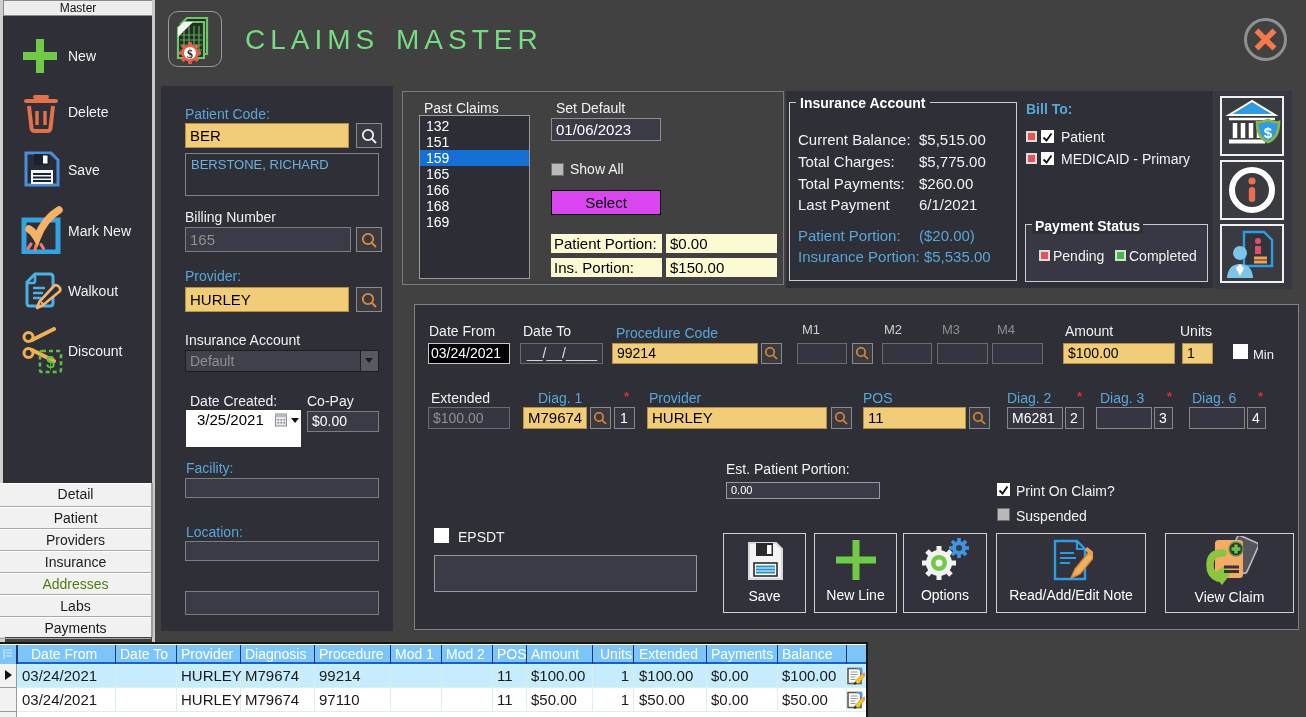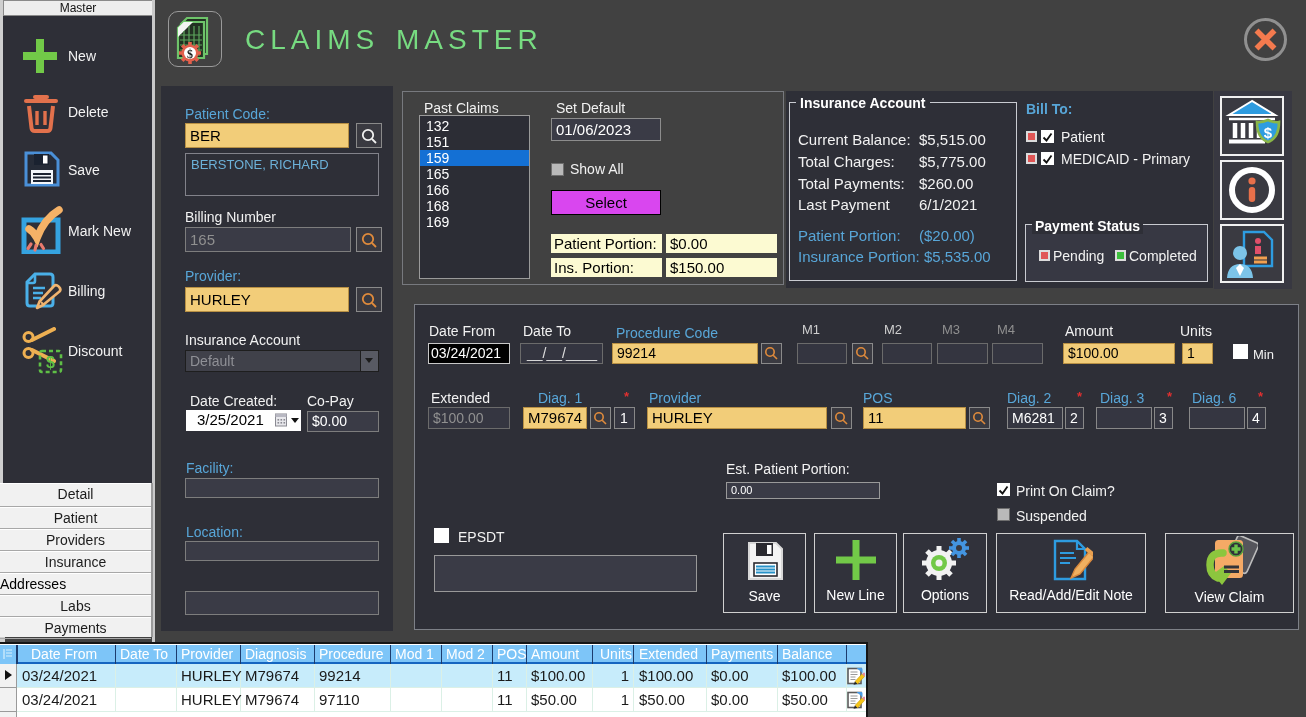--- a/index.html
+++ b/index.html
@@ -55,37 +55,37 @@
 </svg>
 <div class="lbl" style="left:68px;top:223px;font-size:14px;">Mark New</div>
 
 <svg class="abs" style="left:20px;top:271px;" width="46" height="44" viewBox="0 0 46 44">
  <path d="M15 3 h15 q3 0 3 3 v26 q0 3 -3 3 h-20 q-3 0 -3 -3 v-21 z" fill="none" stroke="#4ab0e8" stroke-width="3"></path>
  <path d="M15 3 v7 q0 2 -2 2 h-6" fill="none" stroke="#4ab0e8" stroke-width="2.6"></path>
  <path d="M13 17 h12 M13 22 h10 M13 27 h8" stroke="#4ab0e8" stroke-width="2.6"></path>
  <path d="M23 34 l-6 3 2.5 -6.5 L34 15 q2 -2 4.8 0.6 q2.8 2.8 0.7 4.9 z" fill="#2e2f37" stroke="#f0b470" stroke-width="2.6" stroke-linejoin="round"></path>
  <path d="M21 31 l3.5 3.5" stroke="#f0b470" stroke-width="2"></path>
 </svg>
-<div class="lbl" style="left:68px;top:283px;font-size:14px;">Billing</div>
+<div class="lbl" style="left:68px;top:283px;font-size:14px;">Walkout</div>
 
 <svg class="abs" style="left:20px;top:327px;" width="46" height="48" viewBox="0 0 46 48">
  <circle cx="8.5" cy="10" r="4.5" fill="none" stroke="#eeb052" stroke-width="3"></circle>
  <circle cx="8.5" cy="26" r="4.5" fill="none" stroke="#eeb052" stroke-width="3"></circle>
  <path d="M12 13 L34 2 M12 23 L34 34" stroke="#eeb052" stroke-width="4" stroke-linecap="round"></path>
  <rect x="20" y="24" width="21" height="21" fill="none" stroke="#5fbf46" stroke-width="2.6" stroke-dasharray="4 3" rx="2"></rect>
  <text x="30.5" y="41" font-family="Liberation Sans" font-size="16" font-weight="bold" fill="#5fbf46" text-anchor="middle">$</text>
 </svg>
 <div class="lbl" style="left:68px;top:343px;font-size:14px;">Discount</div>
 
 <div class="abs" style="left:0;top:483px;width:153px;height:154px;background:#f1f1f1;border-right:2px solid #9a9a9a;box-sizing:border-box;">
  <div style="height:22px;line-height:21px;text-align:center;color:#1c1c1c;font-size:14px;border-bottom:1px solid #a8a8a8;border-top:1px solid #fff;">Detail</div>
  <div style="height:22px;line-height:21px;text-align:center;color:#1c1c1c;font-size:14px;border-bottom:1px solid #a8a8a8;border-top:1px solid #fff;box-sizing:border-box;">Patient</div>
  <div style="height:22px;line-height:21px;text-align:center;color:#1c1c1c;font-size:14px;border-bottom:1px solid #a8a8a8;border-top:1px solid #fff;box-sizing:border-box;">Providers</div>
  <div style="height:22px;line-height:21px;text-align:center;color:#1c1c1c;font-size:14px;border-bottom:1px solid #a8a8a8;border-top:1px solid #fff;box-sizing:border-box;">Insurance</div>
- <div style="height:22px;line-height:21px;text-align:left;color:#000000;font-size:14px;border-bottom:1px solid #a8a8a8;border-top:1px solid #fff;box-sizing:border-box;">Addresses</div>
+ <div style="height:22px;line-height:21px;text-align:center;color:#4d7c0f;font-size:14px;border-bottom:1px solid #a8a8a8;border-top:1px solid #fff;box-sizing:border-box;">Addresses</div>
  <div style="height:22px;line-height:21px;text-align:center;color:#1c1c1c;font-size:14px;border-bottom:1px solid #a8a8a8;border-top:1px solid #fff;box-sizing:border-box;">Labs</div>
  <div style="height:22px;line-height:21px;text-align:center;color:#1c1c1c;font-size:14px;border-bottom:1px solid #a8a8a8;border-top:1px solid #fff;box-sizing:border-box;">Payments</div>
 </div>
 
 <div class="abs" style="left:168px;top:11px;width:52px;height:54px;border:1px solid #9a9a9a;border-radius:10px;"></div>
 <svg class="abs" style="left:173px;top:15px;" width="48" height="50" viewBox="0 0 48 50">
  <path d="M14 3 h20 v36 h-26 v-30 z" fill="#223022" stroke="#6ec46a" stroke-width="2.2"></path>
  <path d="M11 7 h20 v36 h-26 v-30 z" fill="#223022" stroke="#6ec46a" stroke-width="2.2"></path>
  <path d="M11 7 l-6 6 v0 h6 z" fill="#fff"></path>
  <path d="M11 7 h9 l-15 15 v-9 z" fill="#f2f6f2"></path>
@@ -132,21 +132,21 @@
     </svg>
   </div>
 <div class="lbl" style="left:185px;top:332px;">Insurance Account</div>
 <div class="abs" style="left:185px;top:350px;width:194px;height:22px;background:#40414a;border:1px solid #1e1e1e;box-sizing:border-box;color:#8f9096;font-size:14px;line-height:20px;padding-left:4px;">Default
   <span style="position:absolute;right:0;top:0;width:17px;height:20px;background:#585a63;border-left:1px solid #1e1e1e;">
       <span style="position:absolute;left:4px;top:7px;width:0;height:0;border-left:4px solid transparent;border-right:4px solid transparent;border-top:5px solid #1c1c1c;"></span>
     </span>
 </div>
 <div class="lbl" style="left:190px;top:393px;">Date Created:</div>
 <div class="lbl" style="left:307px;top:393px;">Co-Pay</div>
-<div class="abs" style="left:186px;top:410px;width:115px;height:21px;box-sizing:border-box;background:#fff;color:#000;font-size:15px;line-height:20px;padding-left:11px;">3/25/2021
+<div class="abs" style="left:186px;top:410px;width:115px;height:37px;box-sizing:border-box;background:#fff;color:#000;font-size:15px;line-height:20px;padding-left:11px;">3/25/2021
  <svg style="position:absolute;right:13px;top:3px;" width="13" height="14" viewBox="0 0 13 14">
       <rect x="0.5" y="1" width="11" height="12" fill="#e8e8ec" stroke="#8a8a92" stroke-width="1"></rect>
       <rect x="0.5" y="1" width="11" height="3" fill="#b8b8c2"></rect>
       <g fill="#8a8a92">
         <rect x="2.5" y="6" width="1.6" height="1.6"></rect>
         <rect x="5.5" y="6" width="1.6" height="1.6"></rect>
         <rect x="8.5" y="6" width="1.6" height="1.6"></rect>
         <rect x="2.5" y="9" width="1.6" height="1.6"></rect>
         <rect x="5.5" y="9" width="1.6" height="1.6"></rect>
         <rect x="8.5" y="9" width="1.6" height="1.6"></rect>

